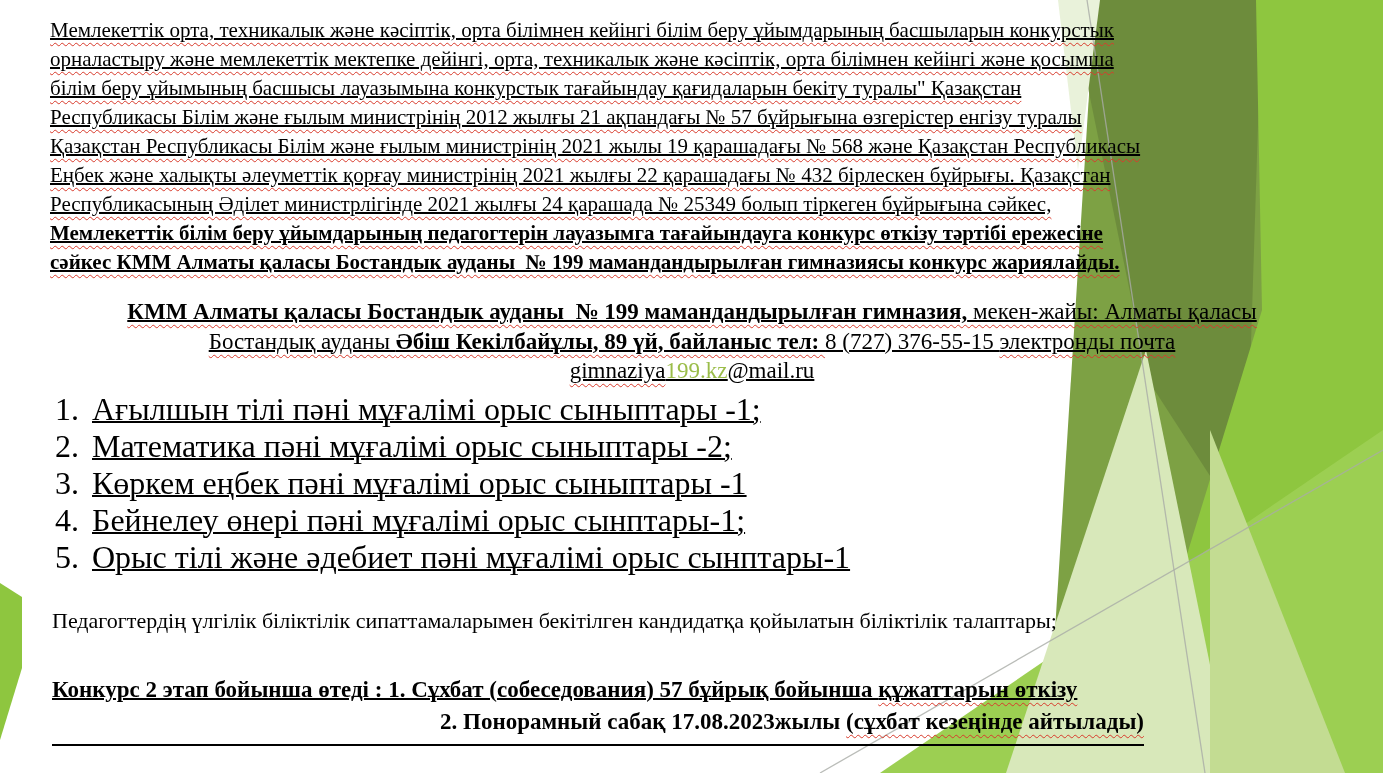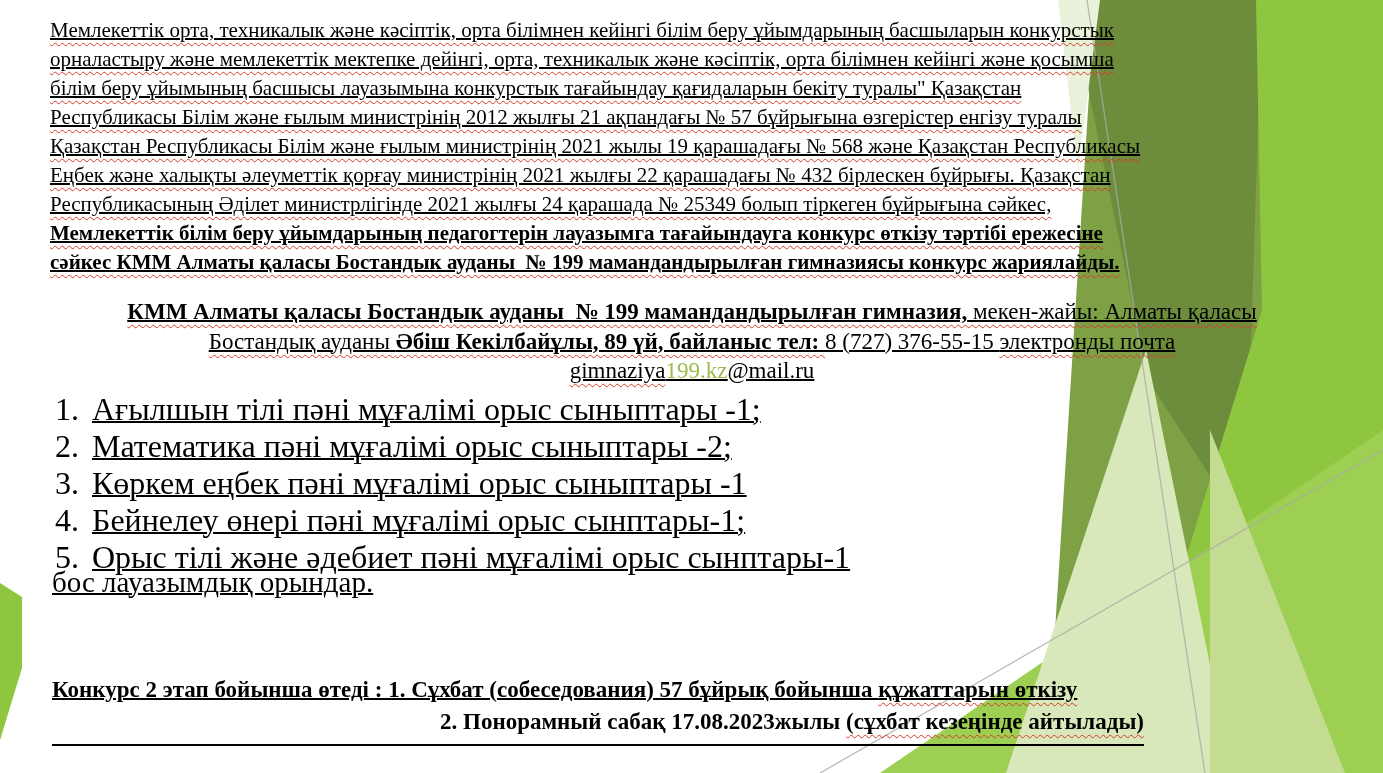--- a/index.html
+++ b/index.html
@@ -45,20 +45,20 @@
       <line x1="1087" y1="0" x2="1205" y2="773" stroke="#a9aca7" stroke-width="1.3" opacity="0.8"></line>
       <line x1="1383" y1="450" x2="820" y2="773" stroke="#a9aca7" stroke-width="1.3" opacity="0.8"></line>
     </svg>
 
   <div class="textlayer para1"><div class="pline"><span class="sq">Мемлекеттік орта, техникалык және кәсіптік, орта білімнен кейінгі білім беру ұйымдарының басшыларын конкурстык</span></div><div class="pline"><span class="sq">орналастыру және мемлекеттік мектепке дейінгі, орта, техникалык және кәсіптік, орта білімнен кейінгі және қосымша</span></div><div class="pline"><span class="sq">білім беру ұйымының басшысы лауазымына конкурстык тағайындау қағидаларын бекіту туралы" Қазақстан</span></div><div class="pline"><span class="sq">Республикасы Білім және ғылым министрінің 2012 жылғы 21 ақпандағы № 57 бұйрығына өзгерістер енгізу туралы</span></div><div class="pline"><span class="sq">Қазақстан Республикасы Білім және ғылым министрінің 2021 жылы 19 қарашадағы № 568 және Қазақстан Республикасы</span></div><div class="pline"><span class="sq">Еңбек және халықты әлеуметтік қорғау министрінің 2021 жылғы 22 қарашадағы № 432 бірлескен бұйрығы. Қазақстан</span></div><div class="pline"><span class="sq">Республикасының Әділет министрлігінде 2021 жылғы 24 қарашада № 25349 болып тіркеген бұйрығына сәйкес,</span></div><div class="pline bold"><span class="sq">Мемлекеттік білім беру ұйымдарының педагогтерін лауазымга тағайындауга конкурс өткізу тәртібі ережесіне</span></div><div class="pline bold"><span class="sq">сәйкес КММ Алматы қаласы Бостандык ауданы  № 199 мамандандырылған гимназиясы конкурс жариялайды.</span></div></div>
 
   <div class="textlayer org"><div class="oline"><span class="bold sq">КММ Алматы қаласы Бостандык ауданы  № 199 мамандандырылған гимназия,</span><span class="sq"> мекен-жайы: Алматы қаласы</span></div><div class="oline"><span class="sq">Бостандық ауданы </span><span class="bold sq">Әбіш Кекілбайұлы, 89 үй, байланыс тел: </span><span>8 (727) 376-55-15 </span><span class="sq">электронды почта</span></div><div class="oline"><span class="sq">gimnaziya</span><span style="color: rgb(155, 189, 74);">199.kz</span><span>@mail.ru</span></div></div>
 
   <div class="textlayer vlist"><div class="vrow"><span class="vnum">1.</span><span class="vtext">Ағылшын тілі пәні мұғалімі орыс сыныптары -1;</span></div><div class="vrow"><span class="vnum">2.</span><span class="vtext">Математика пәні мұғалімі орыс сыныптары -2;</span></div><div class="vrow"><span class="vnum">3.</span><span class="vtext">Көркем еңбек пәні мұғалімі орыс сыныптары -1</span></div><div class="vrow"><span class="vnum">4.</span><span class="vtext">Бейнелеу өнері пәні мұғалімі орыс сынптары-1;</span></div><div class="vrow"><span class="vnum">5.</span><span class="vtext">Орыс тілі және әдебиет пәні мұғалімі орыс сынптары-1</span></div></div>
 
-  <div class="textlayer vacant">бос лауазымдық орындар.</div>
 
+  <div class="textlayer reqs">Педагогтердің үлгілік біліктілік сипаттамаларымен бекітілген кандидатқа қойылатын біліктілік талаптары;</div>
 
 
   <div class="textlayer stage1"><span>Конкурс 2 этап бойынша өтеді : 1. Сұхбат (собеседования) 57 бұйрық бойынша </span><span class="sq">құжаттарын өткізу</span></div>
 
   <div class="textlayer stage2"><span>2. Понорамный сабақ 17.08.2023жылы </span><span class="sq">(сұхбат кезеңінде айтылады)</span></div>
 </div>
 
 </body></html>

